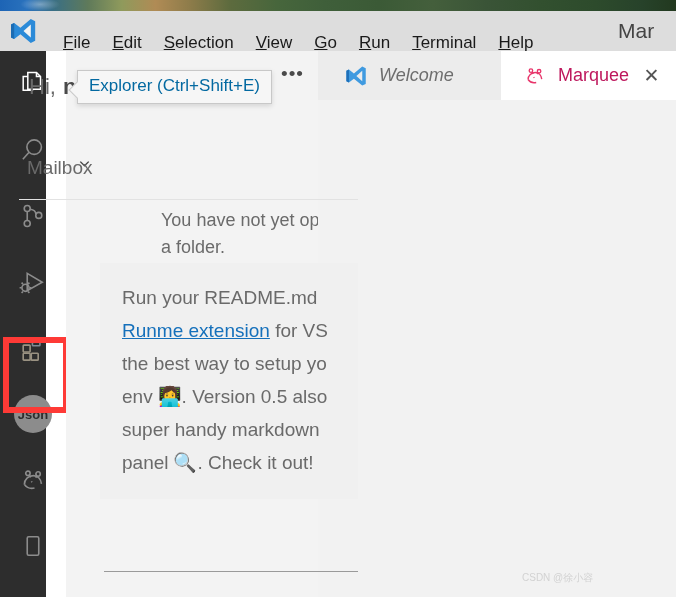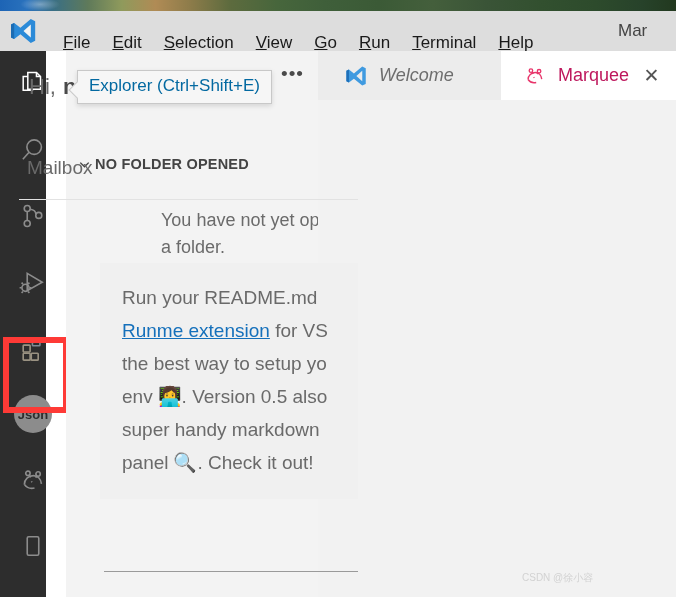--- a/index.html
+++ b/index.html
@@ -71,21 +71,21 @@
     font-size: 17px;
     color: #1a1a1a;
     padding: 0 11px;
     line-height: 40px;
     white-space: nowrap;
   }
   .menu-item u { text-decoration: underline; }
   .window-title {
     position: absolute;
     left: 618px;
-    font-size: 17px;
+    font-size: 21px;
     color: #444444;
     white-space: nowrap;
   }
 
   
   .activitybar {
     position: absolute;
     left: 0; top: 51px;
     width: 46px; height: 546px;
     background: #2d2d2d;
@@ -467,21 +467,20 @@
     </div>
 
     <div class="tooltip">Explorer (Ctrl+Shift+E)</div>
 
     <div class="section-row">
       <span class="chev">
         <svg viewBox="0 0 16 16" width="15" height="15" fill="none" stroke="#444444" stroke-width="1.5">
           <path d="M3.5 6 L8 10.5 L12.5 6"></path>
         </svg>
       </span>
-      <span class="section-label">NO FOLDER OPENED</span>
     </div>
 
     <div class="sb-text sb-text-1">You have not yet opened a folder.</div>
 
     <button class="open-folder-btn">Open Folder</button>
 
     <div class="sb-text sb-text-2"><span>Opening a folder will close all currently open editors. To keep them open, </span><span class="sb-link">add a folder</span><span> instead.</span></div>
   </div>
 
   <div class="editor-region">

